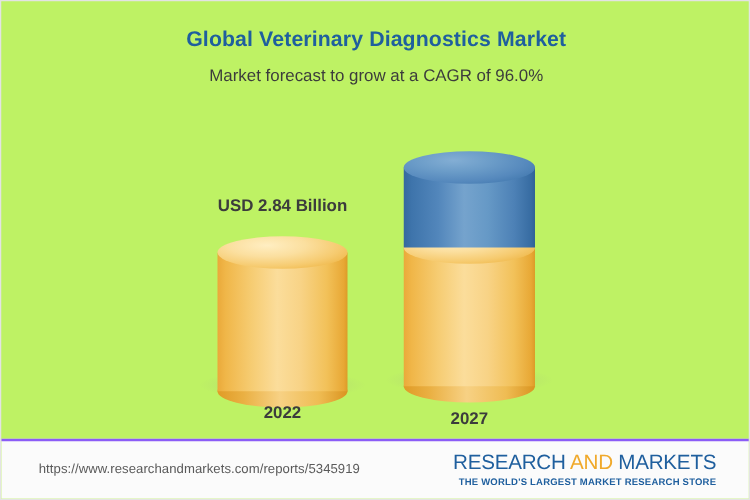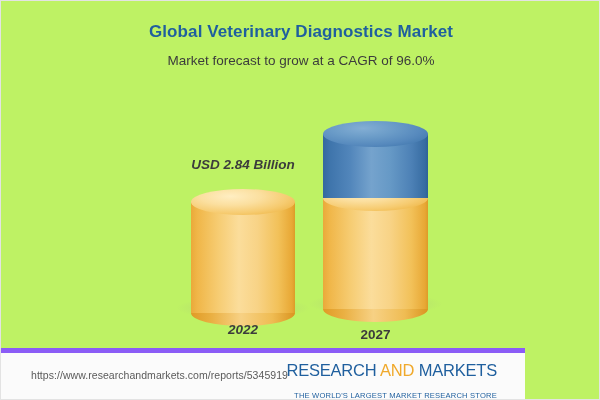--- a/index.html
+++ b/index.html
@@ -150,23 +150,23 @@
     font-size: 13.5px;
     font-weight: bold;
     color: #3c3c3c;
   }
 
   
   .footer {
     position: absolute;
     left: 0;
     bottom: 0;
-    width: 524px;
+    width: 600px;
     height: 46px;
-    border-top: 5px solid #8b5cf6;
+    border-top: 2px solid #8b5cf6;
     background: #fbfbfb;
   }
   .footer-url {
     position: absolute;
     left: 30px;
     top: 16px;
     font-size: 10.5px;
     color: #5a5a5a;
     letter-spacing: 0.05px;
   }
@@ -181,42 +181,42 @@
     font-weight: normal;
     color: #1f5f9e;
     letter-spacing: -0.2px;
     line-height: 18px;
     white-space: nowrap;
   }
   .logo-and {
     color: #f0a92b;
   }
   .logo-sub {
-    margin-top: 12px;
+    margin-top: 2px;
     font-size: 7.6px;
-    font-weight: normal;
+    font-weight: bold;
     color: #1f5f9e;
     letter-spacing: 0.18px;
     line-height: 10px;
     white-space: nowrap;
   }
 </style>
 </head>
 <body>
 
 <div class="card">
 
   <div class="header">
     <div class="title">Global Veterinary Diagnostics Market</div>
     <div class="subtitle">Market forecast to grow at a CAGR of 96.0%</div>
   </div>
 
   <div class="plot">
 
-    <div class="bar-group" style="left:190px; width:104px; height:348px;font-style:italic;">
+    <div class="bar-group" style="left:173px; width:104px; height:348px;">
 
       <div class="value-label" style="top:152px;">USD 2.84 Billion</div>
 
       <div class="cyl" style="left:0; width:104px; top:197px; height:111px;">
         <div class="cyl-shadow"></div>
         <div class="seg seg-gold" style="top:0; bottom:0;">
           <div class="seg-bottomcap"></div>
           <div class="seg-body"></div>
           <div class="seg-topcap"></div>
         </div>

